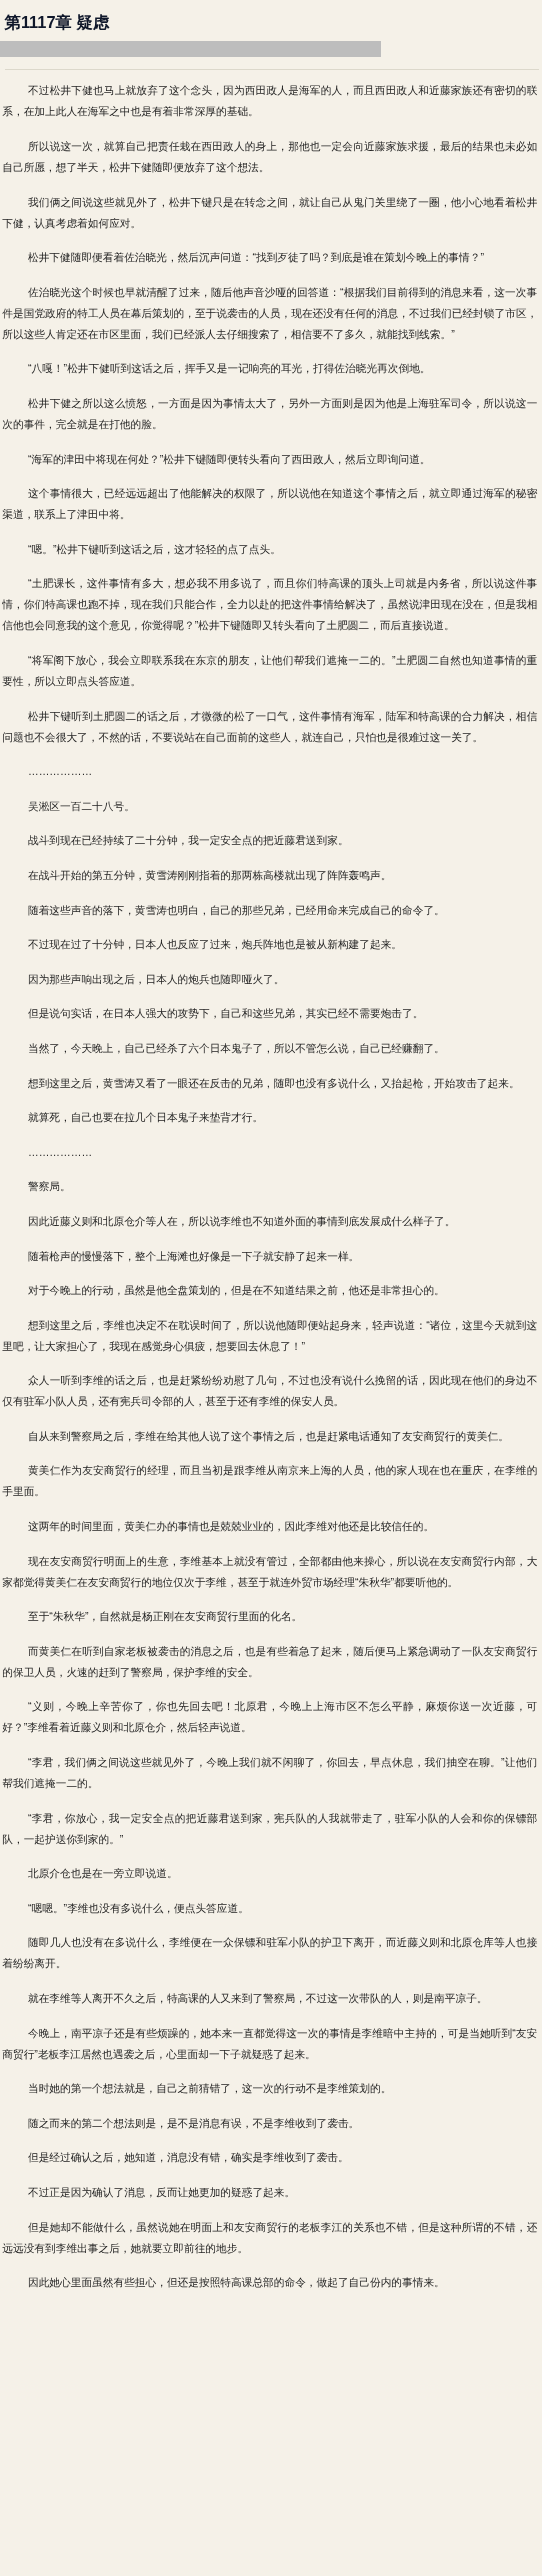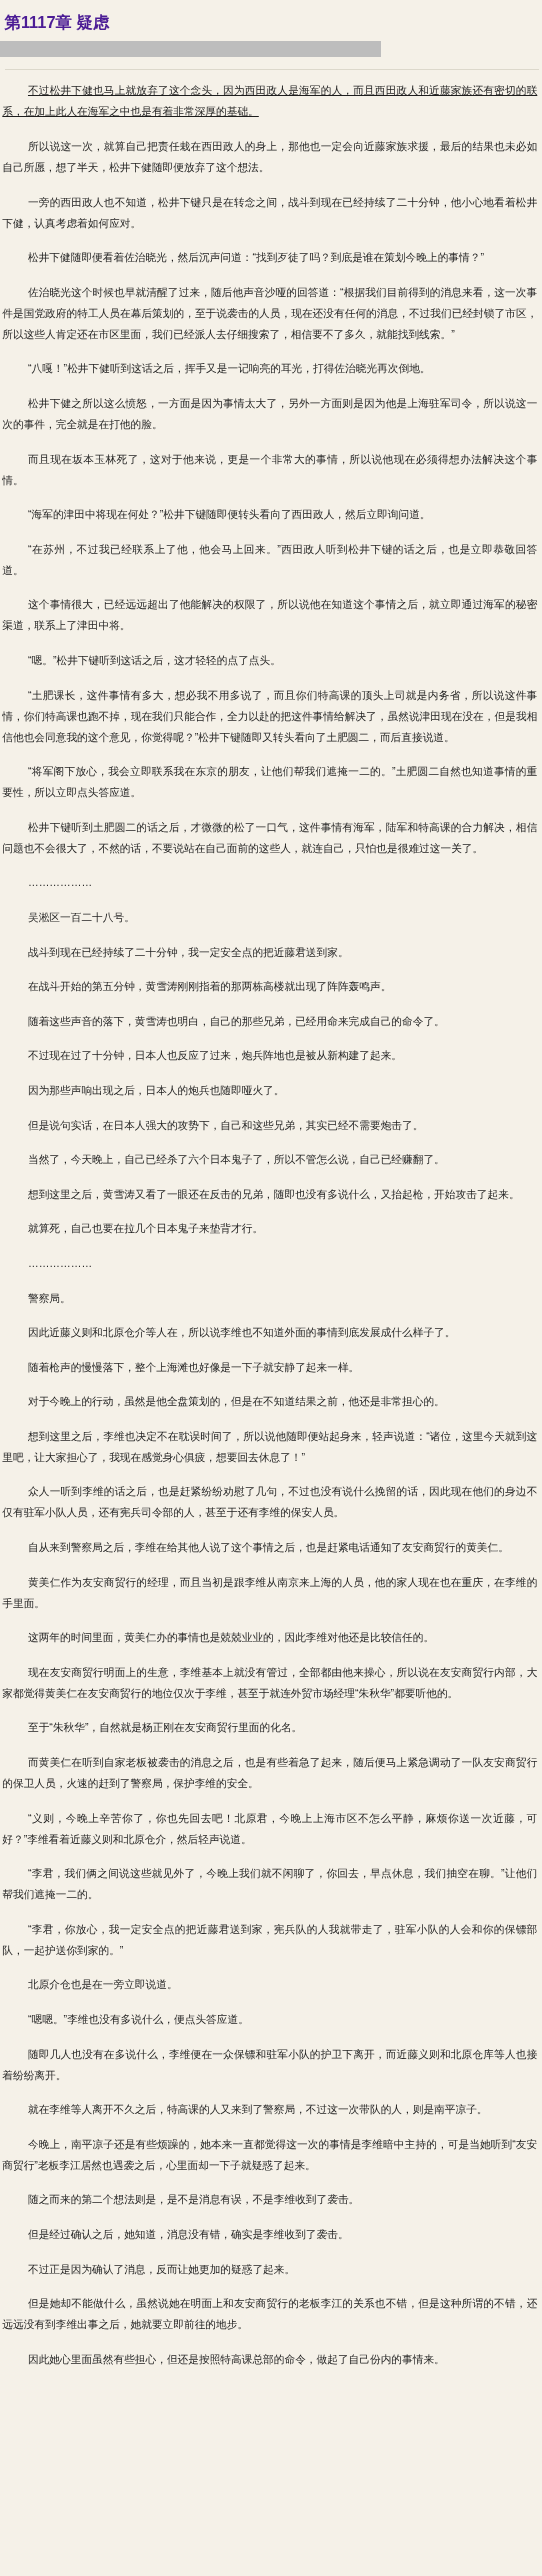--- a/index.html
+++ b/index.html
@@ -15,21 +15,21 @@
   }
   .page {
     width: 543px;
     box-sizing: border-box;
   }
   .chapter-title {
     margin: 11.3px 4.5px 0 4.5px;
     font-size: 16.4px;
     line-height: 22.6px;
     font-weight: bold;
-    color: #4c1d95;
+    color: #0f172a;
   }
   .ad-bar {
     margin-top: 7.4px;
     width: 381px;
     height: 16px;
     background: #bdbdbd;
   }
   .divider {
     border: none;
     border-top: 0.6px solid #dcd8cb;
@@ -43,47 +43,44 @@
     margin: 13.6px 0;
     font-size: 10.7px;
     line-height: 21px;
     text-indent: 2.4em;
     text-align: justify;
     color: #1e1e1e;
     word-break: break-all;
   }
   .chapter-content p:first-child {
     margin-top: 0;
-    text-decoration: underline;
   }
   .chapter-content p:last-child {
     margin-bottom: 17px;
   }
 </style>
 </head>
 <body style="background: rgb(245, 241, 232); color: rgb(30, 30, 30);">
 
 <div class="page">
   <h1 class="chapter-title">第1117章 疑虑</h1>
 
   <div class="ad-bar" style="background: rgb(189, 189, 189);"></div>
 
   <hr class="divider" style="border-top-color: rgb(220, 216, 203);">
 
   <div class="chapter-content">
       <p>不过松井下健也马上就放弃了这个念头，因为西田政人是海军的人，而且西田政人和近藤家族还有密切的联系，在加上此人在海军之中也是有着非常深厚的基础。</p>
       <p>所以说这一次，就算自己把责任栽在西田政人的身上，那他也一定会向近藤家族求援，最后的结果也未必如自己所愿，想了半天，松井下健随即便放弃了这个想法。</p>
-      <p>一旁的西田政人也不知道，松井下键只是在转念之间，战斗到现在已经持续了二十分钟，他小心地看着松井下健，认真考虑着如何应对。</p>
+      <p>我们俩之间说这些就见外了，松井下键只是在转念之间，就让自己从鬼门关里绕了一圈，他小心地看着松井下健，认真考虑着如何应对。</p>
       <p>松井下健随即便看着佐治晓光，然后沉声问道：“找到歹徒了吗？到底是谁在策划今晚上的事情？”</p>
       <p>佐治晓光这个时候也早就清醒了过来，随后他声音沙哑的回答道：“根据我们目前得到的消息来看，这一次事件是国党政府的特工人员在幕后策划的，至于说袭击的人员，现在还没有任何的消息，不过我们已经封锁了市区，所以这些人肯定还在市区里面，我们已经派人去仔细搜索了，相信要不了多久，就能找到线索。”</p>
       <p>“八嘎！”松井下健听到这话之后，挥手又是一记响亮的耳光，打得佐治晓光再次倒地。</p>
       <p>松井下健之所以这么愤怒，一方面是因为事情太大了，另外一方面则是因为他是上海驻军司令，所以说这一次的事件，完全就是在打他的脸。</p>
-      <p>而且现在坂本玉林死了，这对于他来说，更是一个非常大的事情，所以说他现在必须得想办法解决这个事情。</p>
       <p>“海军的津田中将现在何处？”松井下键随即便转头看向了西田政人，然后立即询问道。</p>
-      <p>“在苏州，不过我已经联系上了他，他会马上回来。”西田政人听到松井下键的话之后，也是立即恭敬回答道。</p>
       <p>这个事情很大，已经远远超出了他能解决的权限了，所以说他在知道这个事情之后，就立即通过海军的秘密渠道，联系上了津田中将。</p>
       <p>“嗯。”松井下键听到这话之后，这才轻轻的点了点头。</p>
       <p>“土肥课长，这件事情有多大，想必我不用多说了，而且你们特高课的顶头上司就是内务省，所以说这件事情，你们特高课也跑不掉，现在我们只能合作，全力以赴的把这件事情给解决了，虽然说津田现在没在，但是我相信他也会同意我的这个意见，你觉得呢？”松井下键随即又转头看向了土肥圆二，而后直接说道。</p>
       <p>“将军阁下放心，我会立即联系我在东京的朋友，让他们帮我们遮掩一二的。”土肥圆二自然也知道事情的重要性，所以立即点头答应道。</p>
       <p>松井下键听到土肥圆二的话之后，才微微的松了一口气，这件事情有海军，陆军和特高课的合力解决，相信问题也不会很大了，不然的话，不要说站在自己面前的这些人，就连自己，只怕也是很难过这一关了。</p>
       <p>………………</p>
       <p>吴淞区一百二十八号。</p>
       <p>战斗到现在已经持续了二十分钟，我一定安全点的把近藤君送到家。</p>
       <p>在战斗开始的第五分钟，黄雪涛刚刚指着的那两栋高楼就出现了阵阵轰鸣声。</p>
       <p>随着这些声音的落下，黄雪涛也明白，自己的那些兄弟，已经用命来完成自己的命令了。</p>
@@ -107,20 +104,21 @@
       <p>至于“朱秋华”，自然就是杨正刚在友安商贸行里面的化名。</p>
       <p>而黄美仁在听到自家老板被袭击的消息之后，也是有些着急了起来，随后便马上紧急调动了一队友安商贸行的保卫人员，火速的赶到了警察局，保护李维的安全。</p>
       <p>“义则，今晚上辛苦你了，你也先回去吧！北原君，今晚上上海市区不怎么平静，麻烦你送一次近藤，可好？”李维看着近藤义则和北原仓介，然后轻声说道。</p>
       <p>“李君，我们俩之间说这些就见外了，今晚上我们就不闲聊了，你回去，早点休息，我们抽空在聊。”让他们帮我们遮掩一二的。</p>
       <p>“李君，你放心，我一定安全点的把近藤君送到家，宪兵队的人我就带走了，驻军小队的人会和你的保镖部队，一起护送你到家的。”</p>
       <p>北原介仓也是在一旁立即说道。</p>
       <p>“嗯嗯。”李维也没有多说什么，便点头答应道。</p>
       <p>随即几人也没有在多说什么，李维便在一众保镖和驻军小队的护卫下离开，而近藤义则和北原仓库等人也接着纷纷离开。</p>
       <p>就在李维等人离开不久之后，特高课的人又来到了警察局，不过这一次带队的人，则是南平凉子。</p>
       <p>今晚上，南平凉子还是有些烦躁的，她本来一直都觉得这一次的事情是李维暗中主持的，可是当她听到“友安商贸行”老板李江居然也遇袭之后，心里面却一下子就疑惑了起来。</p>
+      <p>当时她的第一个想法就是，自己之前猜错了，这一次的行动不是李维策划的。</p>
       <p>随之而来的第二个想法则是，是不是消息有误，不是李维收到了袭击。</p>
       <p>但是经过确认之后，她知道，消息没有错，确实是李维收到了袭击。</p>
       <p>不过正是因为确认了消息，反而让她更加的疑惑了起来。</p>
       <p>但是她却不能做什么，虽然说她在明面上和友安商贸行的老板李江的关系也不错，但是这种所谓的不错，还远远没有到李维出事之后，她就要立即前往的地步。</p>
       <p>因此她心里面虽然有些担心，但还是按照特高课总部的命令，做起了自己份内的事情来。</p>
     </div>
 </div>
 
 
 </body></html>

